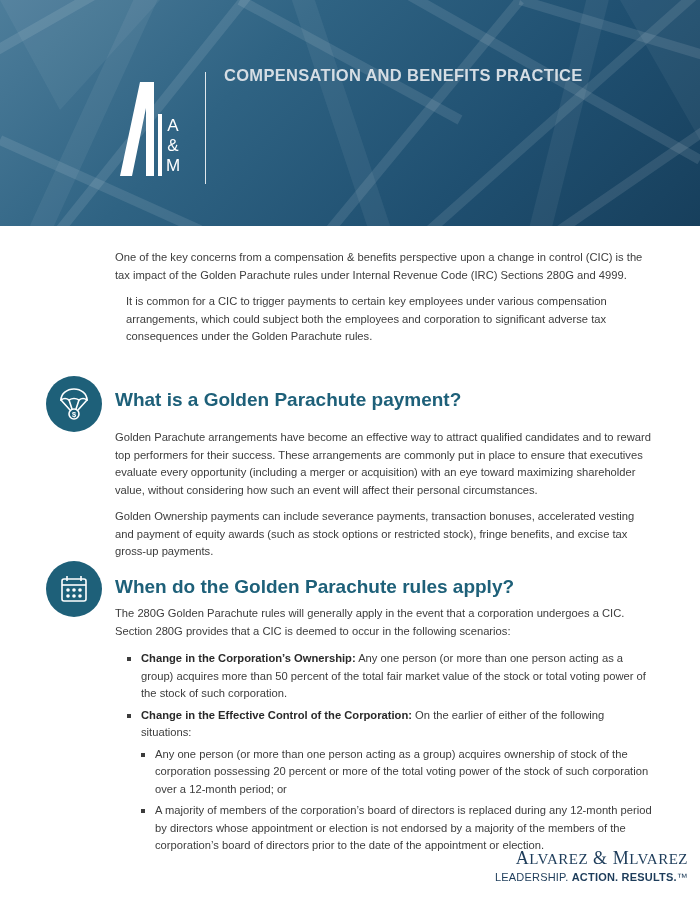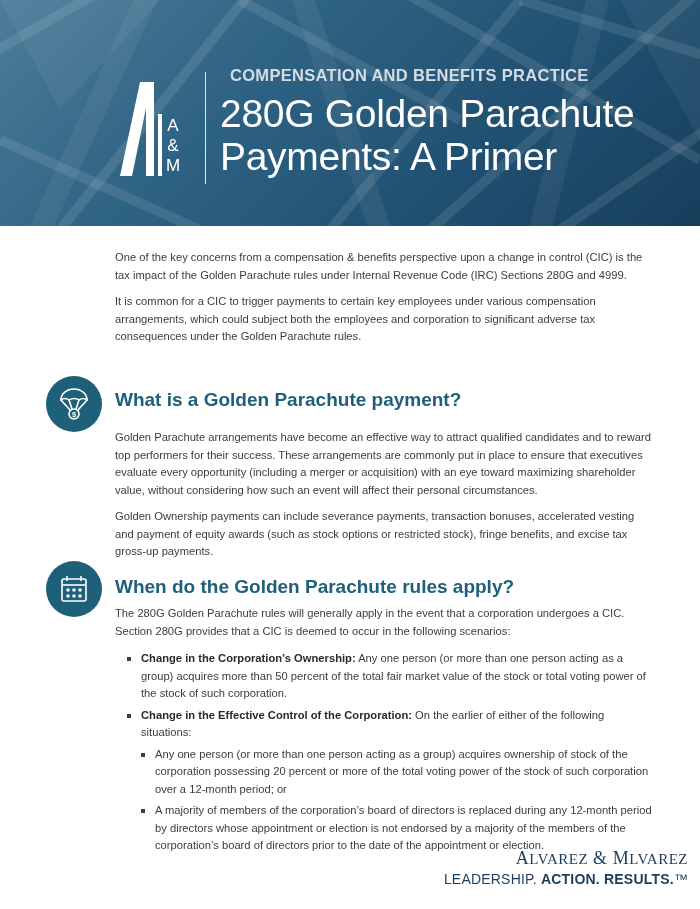--- a/index.html
+++ b/index.html
@@ -8,21 +8,21 @@
     font-family: "Liberation Sans", sans-serif; color: #3a3a3a; position: relative;
   }
   .banner {
     position: absolute; left: 0; top: 0; width: 700px; height: 226px; overflow: hidden;
     background: linear-gradient(135deg, #4d7d9a 0%, #2f6383 35%, #1f4f70 70%, #173f5c 100%);
   }
   .banner svg.pattern { position: absolute; left: 0; top: 0; }
   .logo { position: absolute; left: 118px; top: 78px; width: 70px; height: 100px; }
   .divider-v { position: absolute; left: 205px; top: 72px; width: 1px; height: 112px; background: rgba(255,255,255,0.85); }
   .practice {
-    position: absolute; left: 230px; top: 66px; font-size: 16.5px; font-weight: bold;
+    position: absolute; left: 224px; top: 66px; font-size: 16.5px; font-weight: bold;
     color: #d5dde4; letter-spacing: 0.3px;
   }
   .title {
     position: absolute; left: 220px; top: 92px; font-size: 39px; line-height: 43px;
     color: #ffffff; font-weight: normal; letter-spacing: -0.3px;
   }
   .content { position: absolute; left: 115px; width: 540px; font-size: 11.2px; line-height: 17.5px; color: #3c3c3c; }
   .content p { margin: 0; }
   .icon-circle {
     position: absolute; width: 56px; height: 56px; border-radius: 50%; background: #1e6079;
@@ -34,21 +34,21 @@
   ul.bul li { position: relative; padding-left: 26px; }
   ul.bul li::before {
     content: ""; position: absolute; left: 12px; top: 7px; width: 4px; height: 4px; background: #3c3c3c;
   }
   ul.bul ul.bul li { padding-left: 40px; }
   ul.bul ul.bul li::before { left: 26px; }
   b { color: #2a2a2a; }
   .footer-brand { position: absolute; right: 12px; top: 848px; text-align: right; }
   .brand-name { font-family: "Liberation Serif", serif; font-size: 18px; color: #1d3c5a; letter-spacing: 0.5px; }
   .brand-name .sc { font-size: 15px; }
-  .tagline { font-size: 14px; color: #1d3c5a; margin-top: 2px; letter-spacing: 0.2px; }
+  .tagline { font-size: 11px; color: #1d3c5a; margin-top: 2px; letter-spacing: 0.2px; }
   .tagline b { color: #1d3c5a; }
 </style>
 </head>
 <body>
 
 <div class="banner">
   <svg class="pattern" width="700" height="226">
     <g stroke="rgba(255,255,255,0.10)" stroke-width="10" fill="none">
       <path d="M-20 60 L120 -20 M60 230 L260 -20 M330 230 L520 0 M430 230 L700 -10 M560 230 L720 120"></path>
       <path d="M0 140 L200 230 M240 0 L460 120 M400 -10 L700 160 M520 0 L720 60"></path>
@@ -67,29 +67,25 @@
     <rect x="40" y="36" width="4" height="62" fill="#ffffff"></rect>
   </svg>
   <div style="position:absolute; left:163px; top:116px; color:#fff; font-size:17px; line-height:20px; text-align:center; width:20px;">
     <div>A</div>
     <div>&amp;</div>
     <div>M</div>
   </div>
 
   <div class="divider-v"></div>
   <div class="practice">COMPENSATION AND BENEFITS PRACTICE</div>
-  <div class="title">
-    <div>280G Golden Parachute</div>
-    <div>Payments: A Primer</div>
-  </div>
 </div>
 
 <div class="content" style="top:249px;">
   <p>One of the key concerns from a compensation &amp; benefits perspective upon a change in control (CIC) is the tax impact of the Golden Parachute rules under Internal Revenue Code (IRC) Sections 280G and 4999.</p>
-  <p style="margin-top:9px;">It is common for a CIC to trigger payments to certain key employees under various compensation arrangements, which could subject both the employees and corporation to significant adverse tax consequences under the Golden Parachute rules.</p>
+  <p style="margin-top:9px;margin-left:11px;">It is common for a CIC to trigger payments to certain key employees under various compensation arrangements, which could subject both the employees and corporation to significant adverse tax consequences under the Golden Parachute rules.</p>
 </div>
 
 <div class="icon-circle" style="left:46px; top:376px;">
   <svg width="56" height="56" viewBox="0 0 56 56">
     <g stroke="#fff" stroke-width="1.6" fill="none" stroke-linecap="round" stroke-linejoin="round">
       <path d="M15 24 A13 11 0 0 1 41 24"></path>
       <path d="M15 24 Q19 21 23 24 Q28 21 33 24 Q37 21 41 24"></path>
       <path d="M15 24 L24 34 M23 24 L26 33 M33 24 L30 33 M41 24 L32 34"></path>
       <circle cx="28" cy="38" r="5"></circle>
     </g>

